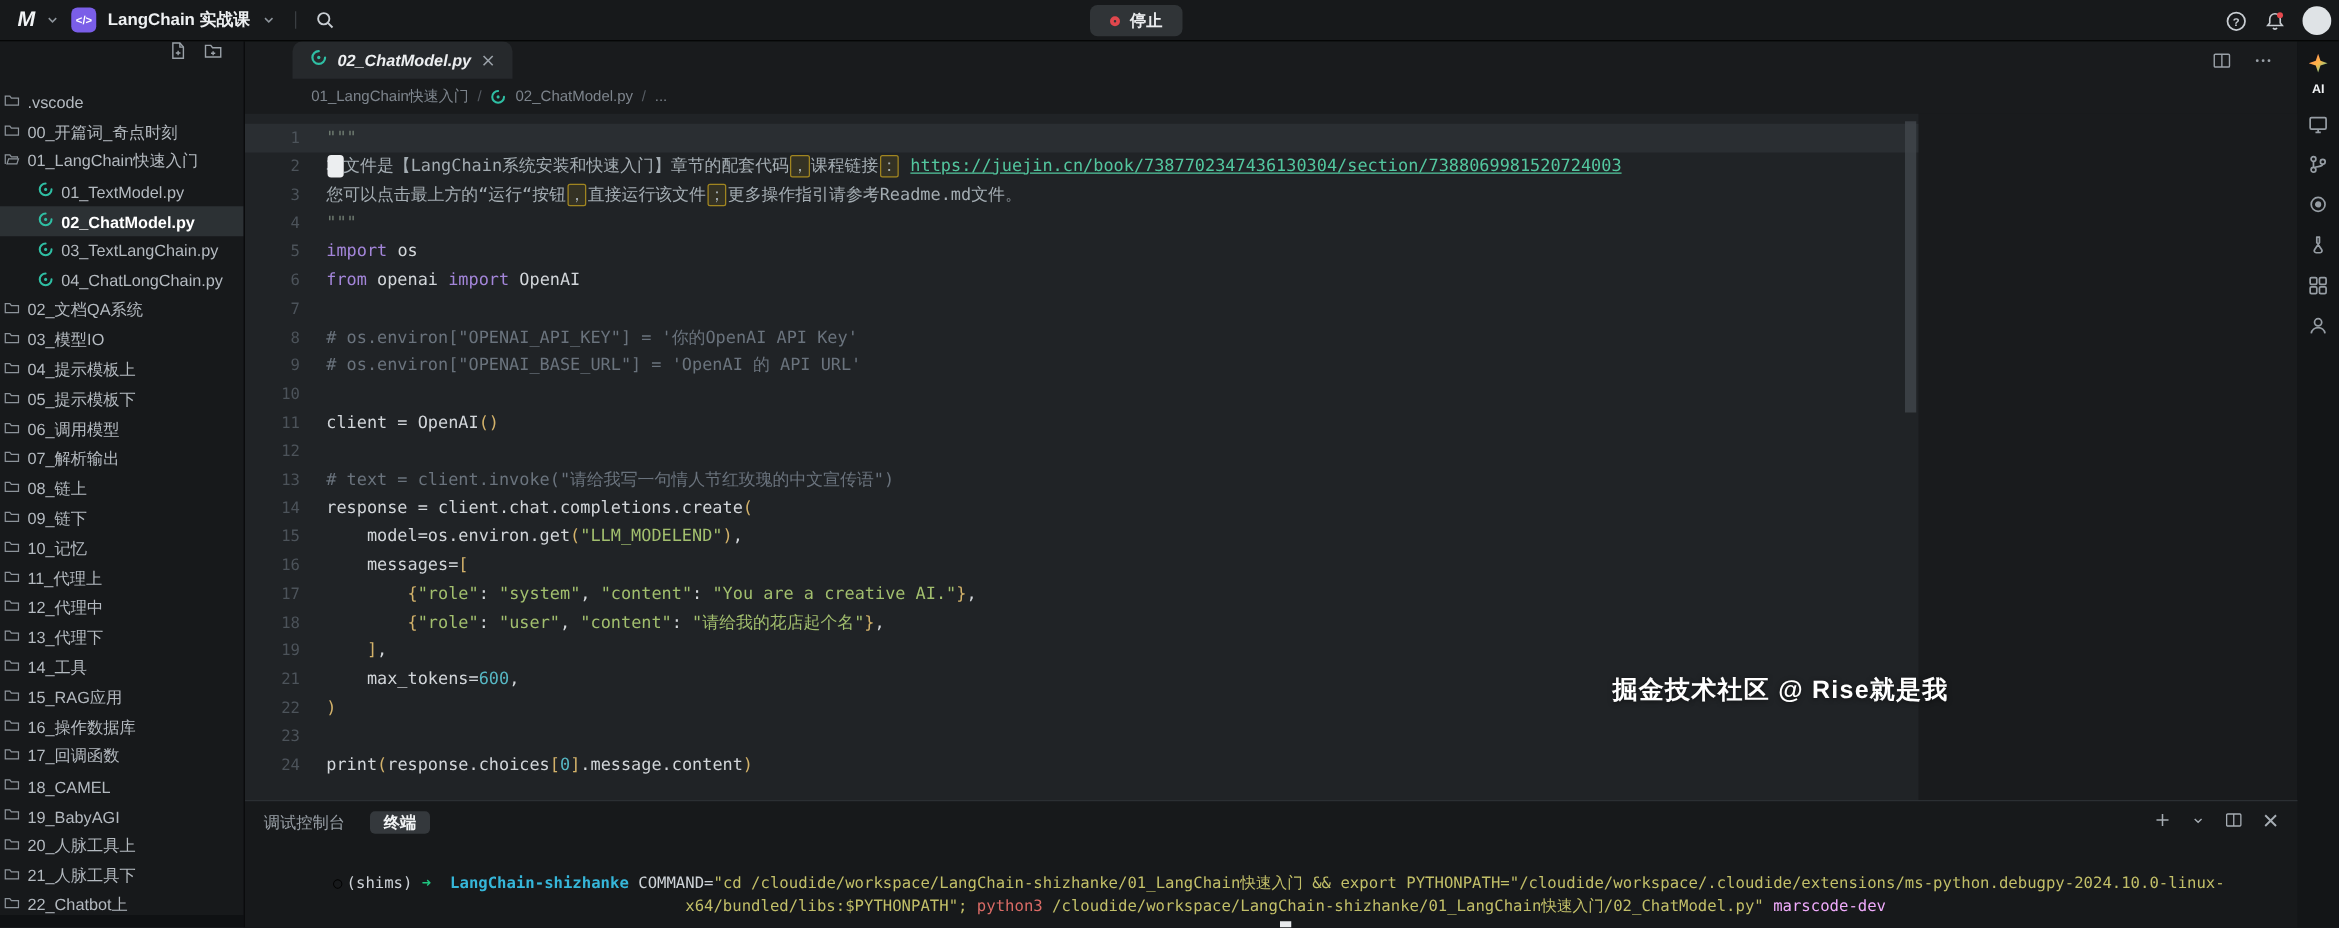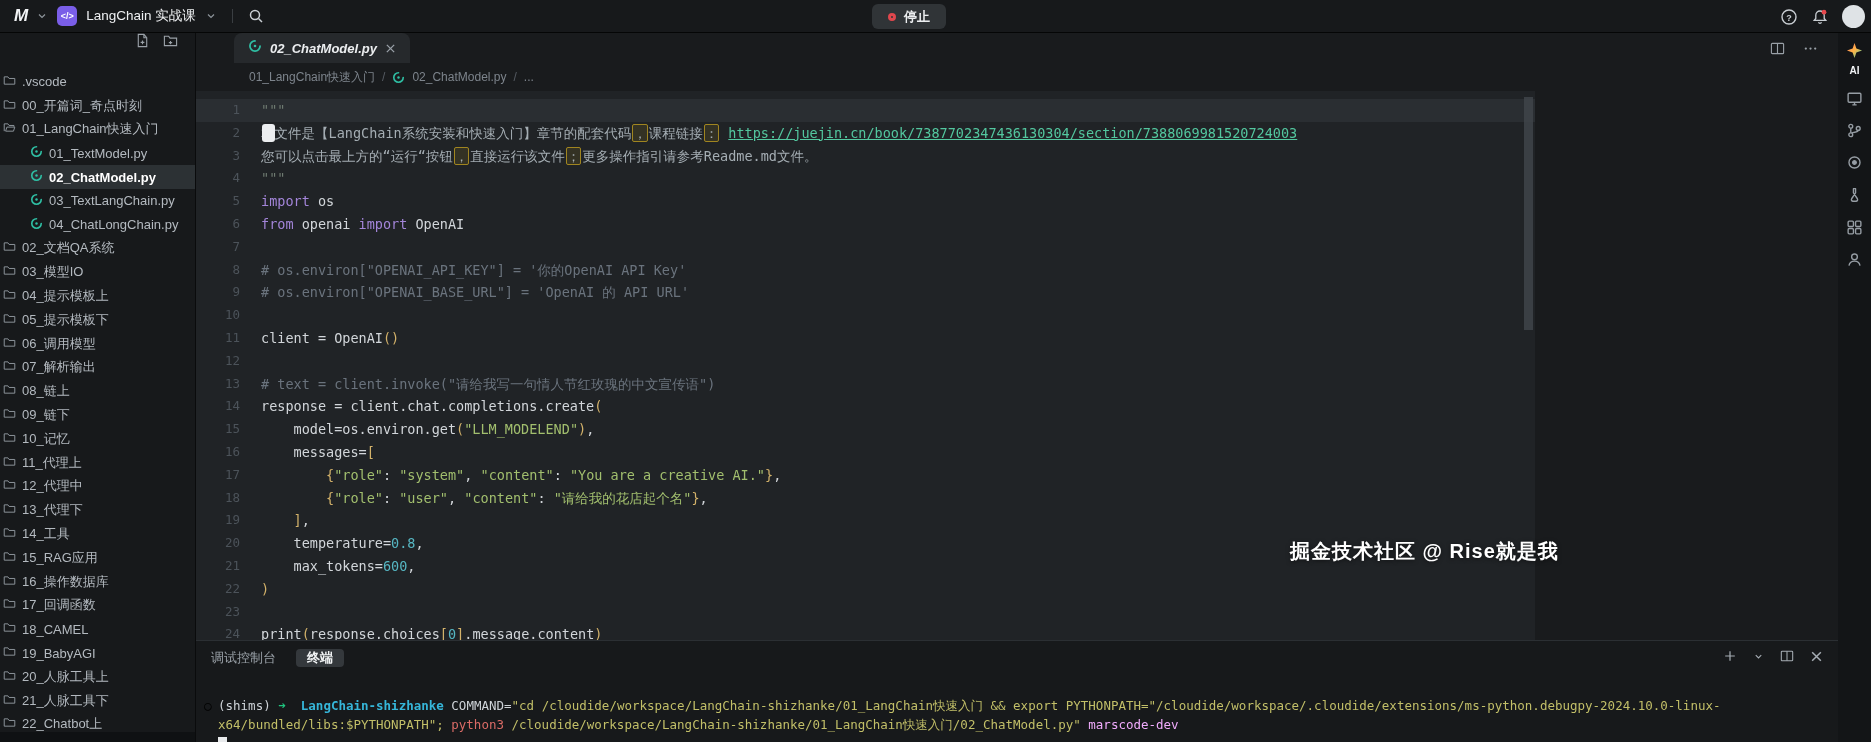--- a/index.html
+++ b/index.html
@@ -6,21 +6,21 @@
   html,body { width:1871px; height:742px; overflow:hidden; }
   body { background:#0f1113; font-family:"Liberation Sans",sans-serif; position:relative; }
 
   
   .topbar { position:absolute; left:0; top:0; width:1871px; height:33px; background:#17191b;
             border-bottom:1px solid #050606; display:flex; align-items:center; z-index:6; }
   .tb-left { display:flex; align-items:center; gap:9px; padding-left:14px; }
   .logo { color:#f2f4f6; font-weight:800; font-style:italic; font-size:17px; letter-spacing:-1px; }
   .proj-badge { width:20px; height:20px; border-radius:5px; background:#7a5ee8; color:#fff;
                 font-size:9px; font-weight:700; display:flex; align-items:center; justify-content:center; }
-  .tb-title { color:#eef0f2; font-size:13.5px; font-weight:400; }
+  .tb-title { color:#eef0f2; font-size:13.5px; font-weight:700; }
   .tb-divider { width:1px; height:14px; background:#3a3e42; margin:0 6px; }
   .stop-btn { position:absolute; left:872px; top:4px; height:25px; background:#303437; border-radius:6px;
               display:flex; align-items:center; gap:8px; padding:0 16px; cursor:pointer; }
   .stop-ring { width:8px; height:8px; border:3px solid #e0474d; border-radius:50%; }
   .stop-label { color:#eceef0; font-size:13px; font-weight:700;font-family:Liberation Mono, monospace; }
   .tb-right { position:absolute; right:6px; top:0; height:33px; display:flex; align-items:center; gap:13px; }
   .avatar { width:23px; height:23px; border-radius:50%; background:#dfe3e6; }
 
   
   .sidebar { position:absolute; left:0; top:23px; width:195px; height:709px; background:#17191b; }
@@ -59,21 +59,21 @@
   .tk-i { color:#d2d6da; } .tk-c { color:#6a737d; } .tk-s { color:#a2bf6e; }
   .tk-n { color:#56b6c2; } .tk-b { color:#d3b26a; }
   .tk-l { color:#53c79f; text-decoration:underline; cursor:pointer; }
   .tk-x { color:#a4adb3; border:1px solid #a08520; background:rgba(160,133,32,.16);
           border-radius:2px; margin:0 1px; }
   .scrollbar { position:absolute; right:2px; top:6px; width:9px; height:233px; background:#3f444a; opacity:.85; }
   .filler { position:absolute; left:1339px; right:0; top:58px; height:549px; background:#191b1d; }
 
   
   .panel { position:absolute; left:0; top:607px; width:1643px; height:102px; background:#17191b;
-           border-top:1px solid #2b2f33; }
+           border-top:1px solid #2b2f33;text-align:center; }
   .panel-head { height:34px; display:flex; align-items:center; gap:20px; padding-left:15px; position:relative; }
   .ptab { font-size:13px; color:#9aa1a8; cursor:pointer; }
   .ptab.active { background:#34383c; color:#f2f4f5; border-radius:4px; padding:0 11px; font-weight:600; }
   .panel-icons { position:absolute; right:16px; top:8px; display:flex; gap:16px; align-items:center; }
   .term { position:absolute; left:8px; right:0; top:55px; bottom:0;
           font-family:"DejaVu Sans Mono",monospace; font-size:12.5px; overflow:hidden; }
   .t-line { height:19px; line-height:19px; white-space:pre; } .t-w { color:#ced3d8; } .t-g { color:#1fc47f; }
   .t-cy { color:#36b6d9; font-weight:700; } .t-y { color:#c2bf68; }
   .t-r { color:#da6b66; } .t-gr { color:#f0abfc; }
   .t-pad, .t-dot { display:inline-block; width:14px; }
@@ -451,24 +451,20 @@
         <div class="gutter">17</div>
         <span class="lc"><span class="tk-i">        </span><span class="tk-b">{</span><span class="tk-s">"role"</span><span class="tk-i">: </span><span class="tk-s">"system"</span><span class="tk-i">, </span><span class="tk-s">"content"</span><span class="tk-i">: </span><span class="tk-s">"You are a creative AI."</span><span class="tk-b">}</span><span class="tk-i">,</span></span>
       </div>
       <div class="code-line">
         <div class="gutter">18</div>
         <span class="lc"><span class="tk-i">        </span><span class="tk-b">{</span><span class="tk-s">"role"</span><span class="tk-i">: </span><span class="tk-s">"user"</span><span class="tk-i">, </span><span class="tk-s">"content"</span><span class="tk-i">: </span><span class="tk-s">"请给我的花店起个名"</span><span class="tk-b">}</span><span class="tk-i">,</span></span>
       </div>
       <div class="code-line">
         <div class="gutter">19</div>
         <span class="lc"><span class="tk-i">    </span><span class="tk-b">]</span><span class="tk-i">,</span></span>
-      </div>
-      <div class="code-line">
-        <div class="gutter">20</div>
-        <span class="lc"><span class="tk-i">    temperature=</span><span class="tk-n">0.8</span><span class="tk-i">,</span></span>
       </div>
       <div class="code-line">
         <div class="gutter">21</div>
         <span class="lc"><span class="tk-i">    max_tokens=</span><span class="tk-n">600</span><span class="tk-i">,</span></span>
       </div>
       <div class="code-line">
         <div class="gutter">22</div>
         <span class="lc"><span class="tk-b">)</span></span>
       </div>
       <div class="code-line">

